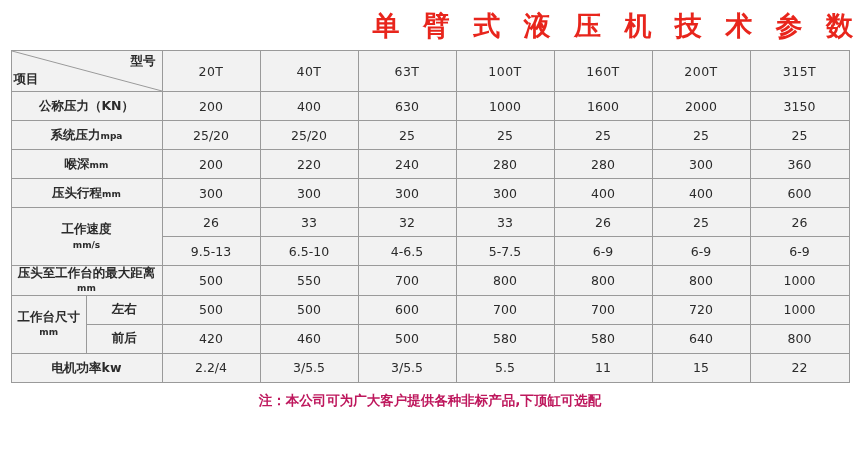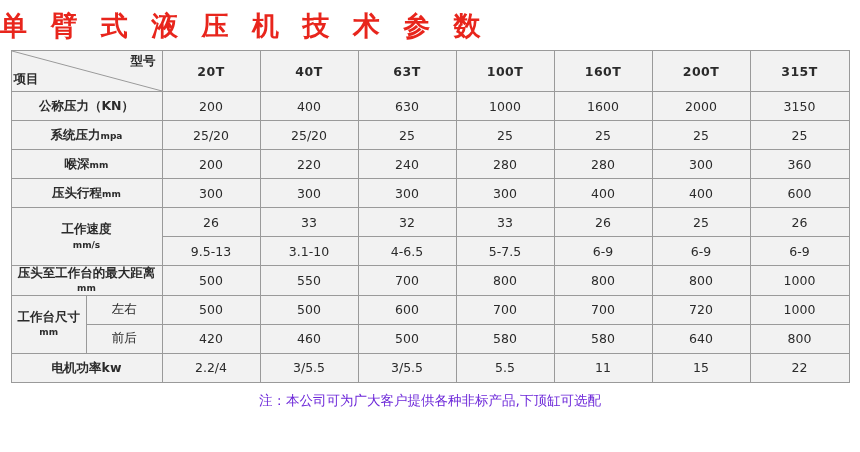--- a/index.html
+++ b/index.html
@@ -13,21 +13,21 @@
     font-family: "Liberation Sans", sans-serif;
     overflow: hidden;
   }
   .page {
     position: relative;
     width: 860px;
     height: 452px;
     box-sizing: border-box;
   }
   .title {
-    text-align: left;
+    text-align: right;
     color: #e8251c;
     font-size: 27px;
     font-weight: bold;
     letter-spacing: 7px;
     padding-top: 8px;
     padding-bottom: 6px;
     font-family: "DejaVu Sans", sans-serif;
   }
   table.spec {
     border-collapse: collapse;
@@ -46,21 +46,21 @@
     height: 28px;
     padding: 0 2px;
     font-family: "DejaVu Sans", sans-serif;
   }
   td.rowhead {
     font-weight: bold;
     font-size: 12.5px;
     line-height: 1.15;
   }
   td.sub {
-    font-weight: normal;
+    font-weight: bold;
     font-size: 12.5px;
     margin-top: 28px;
   }
   .unit {
     font-size: 9px;
     font-weight: bold;
   }
   .hdr-cell {
     position: relative;
     height: 40px !important;
@@ -82,30 +82,31 @@
     font-weight: bold;
   }
   .hdr-cell .item {
     position: absolute;
     left: 2px;
     bottom: 3px;
     font-size: 12.5px;
     font-weight: bold;
   }
   td.model-col {
-    font-weight: bold;
+    font-weight: normal;
     font-size: 14px;
     letter-spacing: 0.5px;
   }
   .note {
     text-align: center;
     font-size: 13.5px;
-    color: #6d28d9;
+    color: #be185d;
     padding-top: 9px;
     font-family: "DejaVu Sans", sans-serif;
+    font-weight: bold;
   }
 </style>
 </head>
 <body>
 
 <div class="page">
 
   <div class="title">单 臂 式 液 压 机 技 术 参 数</div>
 
   <table class="spec">
@@ -178,21 +179,21 @@
         <td>33</td>
         <td>32</td>
         <td>33</td>
         <td>26</td>
         <td>25</td>
         <td>26</td>
       </tr>
 
       <tr>
         <td>9.5-13</td>
-        <td>3.1-10</td>
+        <td>6.5-10</td>
         <td>4-6.5</td>
         <td>5-7.5</td>
         <td>6-9</td>
         <td>6-9</td>
         <td>6-9</td>
       </tr>
 
       <tr>
         <td class="rowhead" colspan="2"><span>压头至工作台的最大距离</span><span class="unit">mm</span></td>
         <td>500</td>

